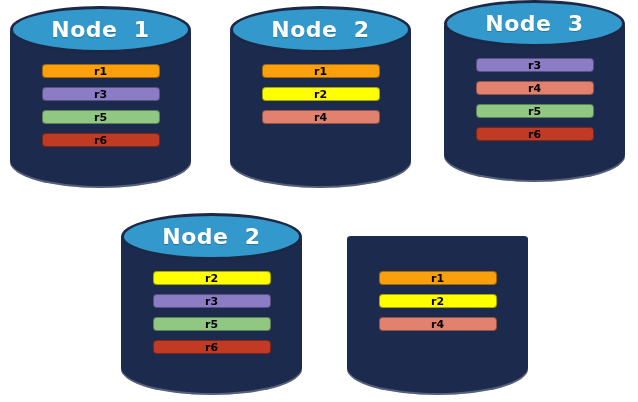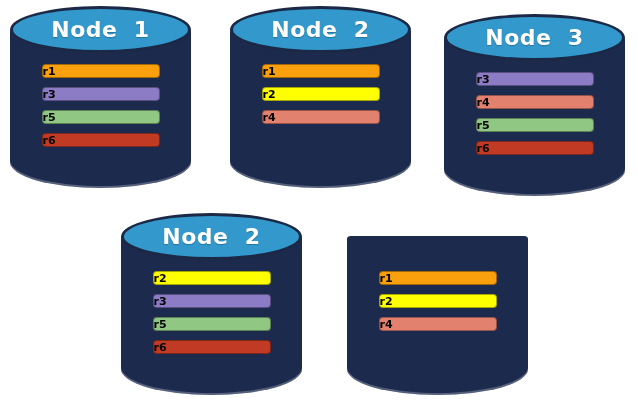--- a/index.html
+++ b/index.html
@@ -55,20 +55,21 @@
     z-index: 3;
   }
   .bar {
     width: 118px;
     height: 14px;
     box-sizing: border-box;
     border: 1px solid rgba(0,0,0,0.35);
     border-radius: 4px;
     display: flex;
     align-items: center;
+    justify-content: center;
   }
   .bar-label {
     color: #000000;
     font-weight: bold;
     font-size: 11px;
     line-height: 1;
   }
 </style>
 </head>
 <body>
@@ -107,21 +108,21 @@
         </div>
         <div class="bar" style="background: rgb(255, 255, 0);">
           <span class="bar-label">r2</span>
         </div>
         <div class="bar" style="background: rgb(226, 129, 110);">
           <span class="bar-label">r4</span>
         </div>
       </div>
     </div>
 
-    <div class="node" style="left: 444px; top: 14px;">
+    <div class="node" style="left: 444px; top: 0;">
       <div class="cyl-body"></div>
       <div class="cyl-top">
         <span class="node-title">Node  3</span>
       </div>
       <div class="bars">
         <div class="bar" style="background: rgb(139, 124, 197);">
           <span class="bar-label">r3</span>
         </div>
         <div class="bar" style="background: rgb(226, 129, 110);">
           <span class="bar-label">r4</span>

